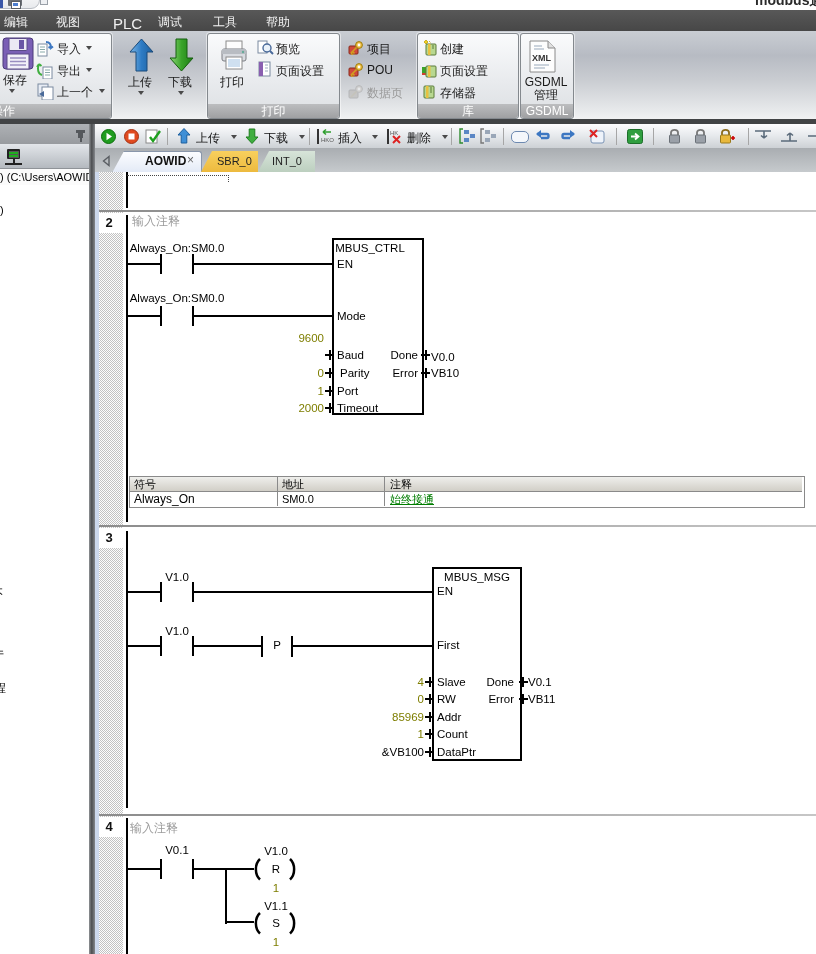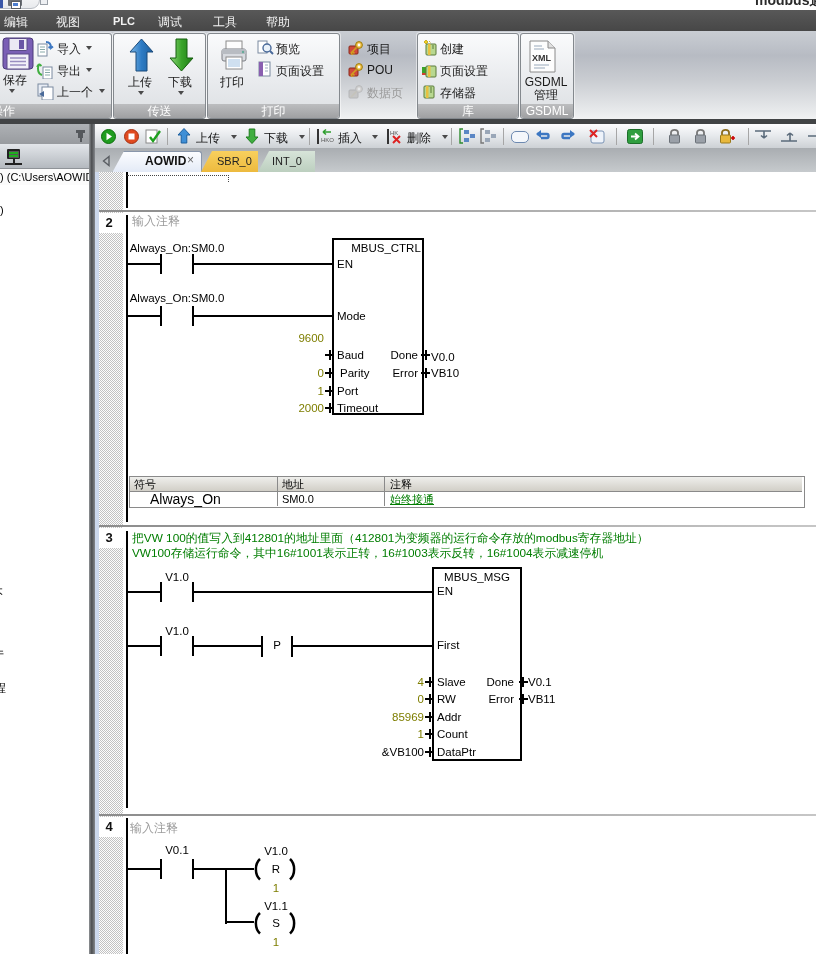--- a/index.html
+++ b/index.html
@@ -28,32 +28,29 @@
 <div class="abs" style="left:0;top:0;width:3px;height:8px;background:#3a57a8"></div>
 <div class="abs" style="left:8px;top:-2px;width:14px;height:8px;background:#6b6f75;border-radius:1px"></div>
 <div class="abs" style="left:11px;top:1px;width:8px;height:6px;background:#fff;border:1px solid #5a5e64"></div>
 <div class="abs" style="left:13px;top:3px;width:5px;height:3px;background:#4f7fd0"></div>
 <div class="abs" style="left:40px;top:-3px;width:6px;height:7px;border:1px solid #9aa0a8;border-top:none;background:#eef0f3"></div>
 <div class="abs" style="left:755px;top:-8px;font-size:14px;color:#2a2a2a;font-weight:bold;white-space:nowrap">modbus通信</div>
 
 <div class="abs" style="left:0;top:10px;width:816px;height:21px;background:linear-gradient(#585858,#474747)"></div>
 <div class="abs" style="left:4px;top:14px;font-size:12px;color:#f2f2f2">编辑</div>
 <div class="abs" style="left:56px;top:14px;font-size:12px;color:#f2f2f2">视图</div>
-<div class="abs" style="left:113px;top:15px;font-size:11px;color:#f2f2f2;font-weight:bold">PLC</div>
+<div class="abs" style="left:113px;top:15px;font-size:15px;color:#f2f2f2;font-weight:normal">PLC</div>
 <div class="abs" style="left:158px;top:14px;font-size:12px;color:#f2f2f2">调试</div>
 <div class="abs" style="left:213px;top:14px;font-size:12px;color:#f2f2f2">工具</div>
 <div class="abs" style="left:266px;top:14px;font-size:12px;color:#f2f2f2">帮助</div>
 
 <div class="abs" style="left:0;top:31px;width:816px;height:88px;background:linear-gradient(180deg,#c9cdd3 0%,#b7bbc3 28%,#c9ccd1 55%,#e7e9eb 90%,#f1f2f3 100%)"></div>
 
 <div class="panel" style="left:-106px;width:216px" id="p1">
       <div class="plabel">操作</div>
-    </div>
-<div class="panel" style="left:113px;width:91px">
-      <div class="plabel">传送</div>
     </div>
 <div class="panel" style="left:207px;width:131px">
       <div class="plabel">打印</div>
     </div>
 <div class="panel" style="left:417px;width:100px">
       <div class="plabel">库</div>
     </div>
 <div class="panel" style="left:520px;width:52px">
       <div class="plabel">GSDML</div>
     </div>
@@ -378,21 +375,21 @@
 <div class="w" style="left:194px;top:263px;width:138px"></div>
 <div class="vb" style="left:160px;top:254px;height:20px"></div>
 <div class="vb" style="left:192px;top:254px;height:20px"></div>
 <div class="lbl ctr" style="left:97px;top:292px;width:160px">Always_On:SM0.0</div>
 <div class="w" style="left:128px;top:315px;width:32px"></div>
 <div class="w" style="left:194px;top:315px;width:138px"></div>
 <div class="vb" style="left:160px;top:306px;height:20px"></div>
 <div class="vb" style="left:192px;top:306px;height:20px"></div>
 
 <div class="abs" style="left:332px;top:238px;width:88px;height:173px;border:2px solid #000;background:#fff"></div>
-<div class="lbl ctr" style="left:350px;top:242px;width:72px">MBUS_CTRL</div>
+<div class="lbl ctr" style="left:334px;top:242px;width:72px">MBUS_CTRL</div>
 <div class="lbl" style="left:337px;top:258px">EN</div>
 <div class="lbl" style="left:337px;top:310px">Mode</div>
 <div class="lbl" style="left:337px;top:349px">Baud</div>
 <div class="lbl" style="left:340px;top:367px">Parity</div>
 <div class="lbl" style="left:337px;top:385px">Port</div>
 <div class="lbl" style="left:337px;top:402px">Timeout</div>
 <div class="lbl rgt" style="left:330px;top:349px;width:88px">Done</div>
 <div class="lbl rgt" style="left:330px;top:367px;width:88px">Error</div>
 
 <div class="lbl rgt olv" style="left:204px;top:332px;width:120px">9600</div>
@@ -416,26 +413,25 @@
 <div class="lbl" style="left:431px;top:367px">VB10</div>
 
 <div class="abs" style="left:129px;top:476px;width:674px;height:30px;border:1px solid #8a8a8a;background:#fff"></div>
 <div class="abs" style="left:130px;top:477px;width:672px;height:15px;background:linear-gradient(#efefec,#cfccc4)"></div>
 <div class="abs" style="left:130px;top:491px;width:672px;height:1px;background:#8a8a8a"></div>
 <div class="abs" style="left:277px;top:477px;width:1px;height:29px;background:#8a8a8a"></div>
 <div class="abs" style="left:384px;top:477px;width:1px;height:29px;background:#8a8a8a"></div>
 <div class="lbl" style="left:134px;top:478px;font-size:11px">符号</div>
 <div class="lbl" style="left:282px;top:478px;font-size:11px">地址</div>
 <div class="lbl" style="left:390px;top:478px;font-size:11px">注释</div>
-<div class="lbl" style="left:150px;top:493px;font-size:14px">Always_On</div>
+<div class="lbl" style="left:134px;top:493px;font-size:12px">Always_On</div>
 <div class="lbl" style="left:282px;top:493px;font-size:11px">SM0.0</div>
 <div class="lbl grn" style="left:390px;top:493px;font-size:11px;text-decoration:underline">始终接通</div>
 
 <div class="vb" style="left:126px;top:531px;height:277px"></div>
-<div class="lbl grn" style="left:132px;top:531px;line-height:15px">把VW 100的值写入到412801的地址里面（412801为变频器的运行命令存放的modbus寄存器地址）<br>VW100存储运行命令，其中16#1001表示正转，16#1003表示反转，16#1004表示减速停机</div>
 <div class="lbl ctr" style="left:97px;top:571px;width:160px">V1.0</div>
 <div class="w" style="left:128px;top:591px;width:32px"></div>
 <div class="w" style="left:194px;top:591px;width:238px"></div>
 <div class="vb" style="left:160px;top:582px;height:20px"></div>
 <div class="vb" style="left:192px;top:582px;height:20px"></div>
 <div class="lbl ctr" style="left:97px;top:625px;width:160px">V1.0</div>
 <div class="w" style="left:128px;top:645px;width:32px"></div>
 <div class="w" style="left:194px;top:645px;width:67px"></div>
 <div class="w" style="left:293px;top:645px;width:139px"></div>
 <div class="vb" style="left:160px;top:636px;height:20px"></div>

